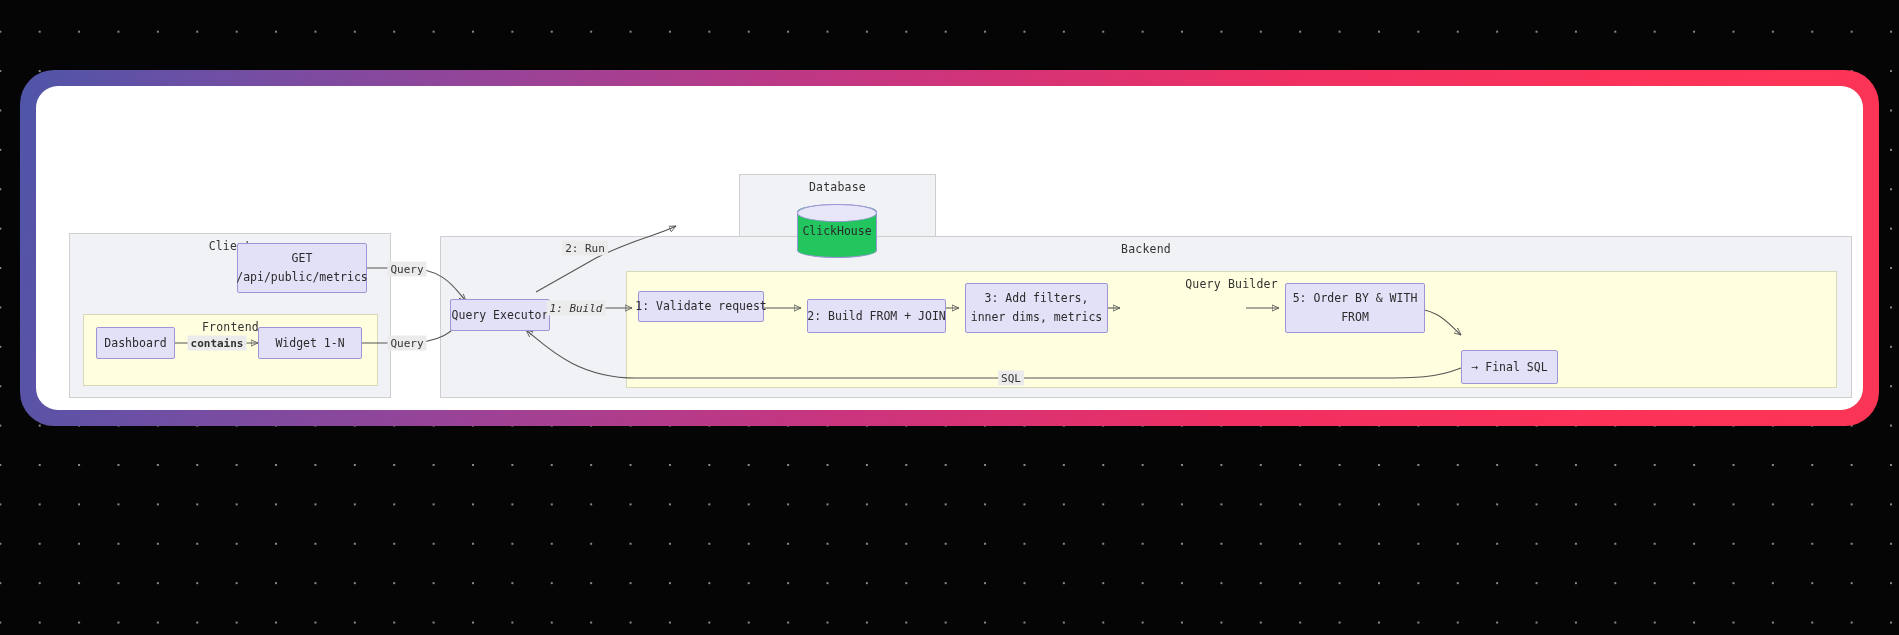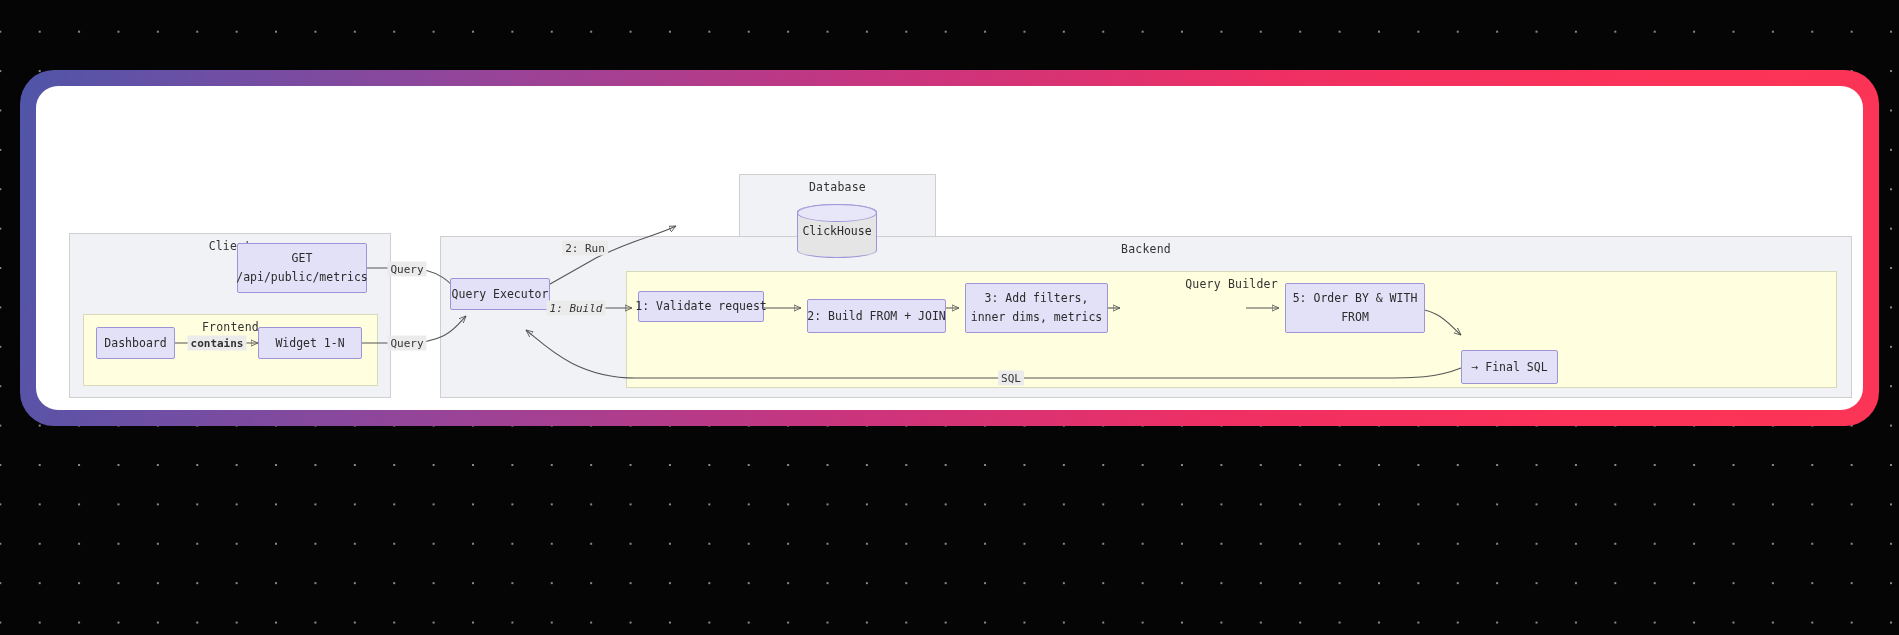--- a/index.html
+++ b/index.html
@@ -54,21 +54,21 @@
     border-radius:2px;
     display:flex; flex-direction:column;
     align-items:center; justify-content:center;
     font-size:11.5px; color:#2b2b2b;
     line-height:1.65;
     text-align:center;
     white-space:nowrap;
   }
   .db-cyl {
     position:absolute;
-    background:#e5e5e5;
+    background:#22c55e;
     border:1px solid #9e95d8;
     border-radius:50% / 14%;
     display:flex; align-items:center; justify-content:center;
     font-size:11.5px; color:#2b2b2b;
   }
   .db-cyl::before{
     content:""; position:absolute; left:-1px; right:-1px; top:-1px;
     height:16px; border:1px solid #9e95d8; border-radius:50%;
     background:#e8e6f9;
   }
@@ -152,21 +152,21 @@
       </div>
 
       <div class="node" style="left:222px; top:241px; width:104px; height:32px;">
         <div>Widget 1-N</div>
       </div>
 
       <div class="db-cyl" style="left:761px; top:118px; width:80px; height:54px;">
         <span>ClickHouse</span>
       </div>
 
-      <div class="node" style="left:414px; top:192px; width:100px; height:32px;">
+      <div class="node" style="left:414px; top:213px; width:100px; height:32px;">
         <div>Query Executor</div>
       </div>
 
       <div class="node" style="left:602px; top:205px; width:126px; height:31px;">
         <div>1: Validate request</div>
       </div>
 
       <div class="node" style="left:771px; top:213px; width:139px; height:34px;">
         <div>2: Build FROM + JOIN</div>
       </div>

